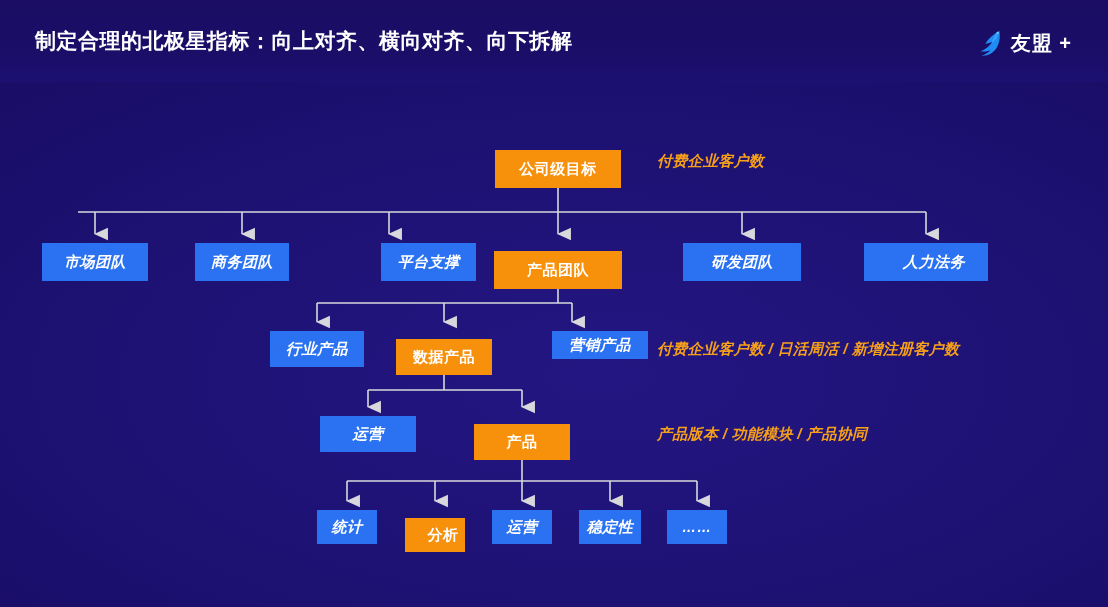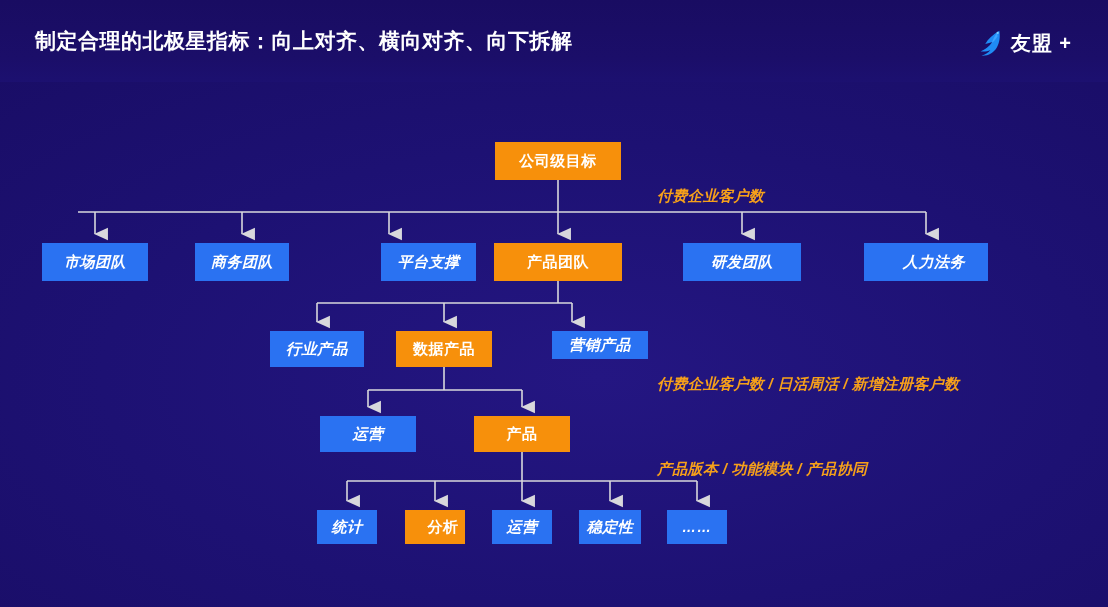--- a/index.html
+++ b/index.html
@@ -39,27 +39,27 @@
   #links{position:absolute;left:0;top:0;width:1108px;height:607px;pointer-events:none;}
 
   .node{
     position:absolute;
     display:flex;align-items:center;justify-content:center;
     color:#ffffff;font-size:15px;font-weight:bold;
     white-space:nowrap;letter-spacing:.5px;
     box-sizing:border-box;
   }
   .node.blue{background:#2a72f2;font-style:italic;}
-  .node.orange{background:#f7900b;}
+  .node.orange{background:#f7900b;margin-top:8px;}
   .node.dots{font-size:14px;letter-spacing:1px;}
 
   .annot{
     position:absolute;
     color:#f6a01a;font-size:15px;font-style:italic;font-weight:bold;
-    white-space:nowrap;letter-spacing:.3px;margin-top:35px;
+    white-space:nowrap;letter-spacing:.3px;
   }
 </style>
 </head>
 <body>
 
 <div id="slide">
 
   <div id="header-band"></div>
 
   <div id="logo">

